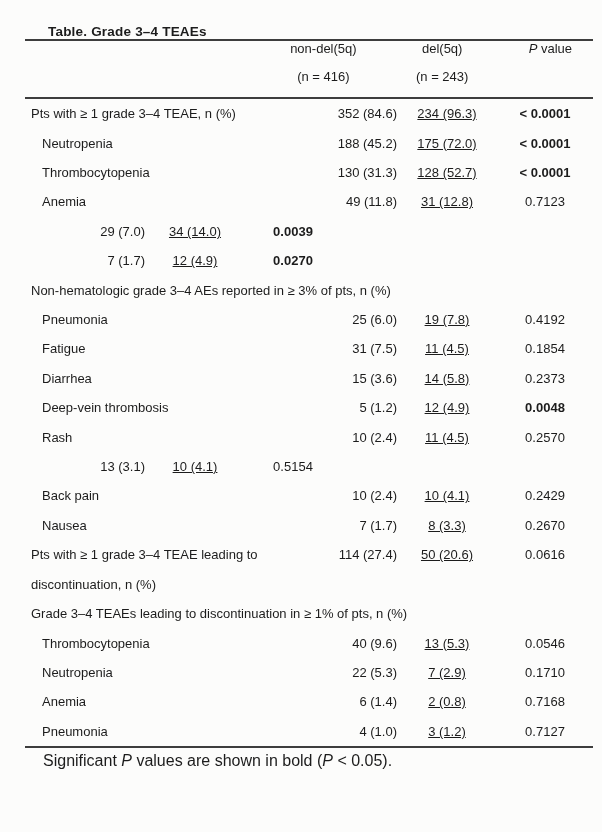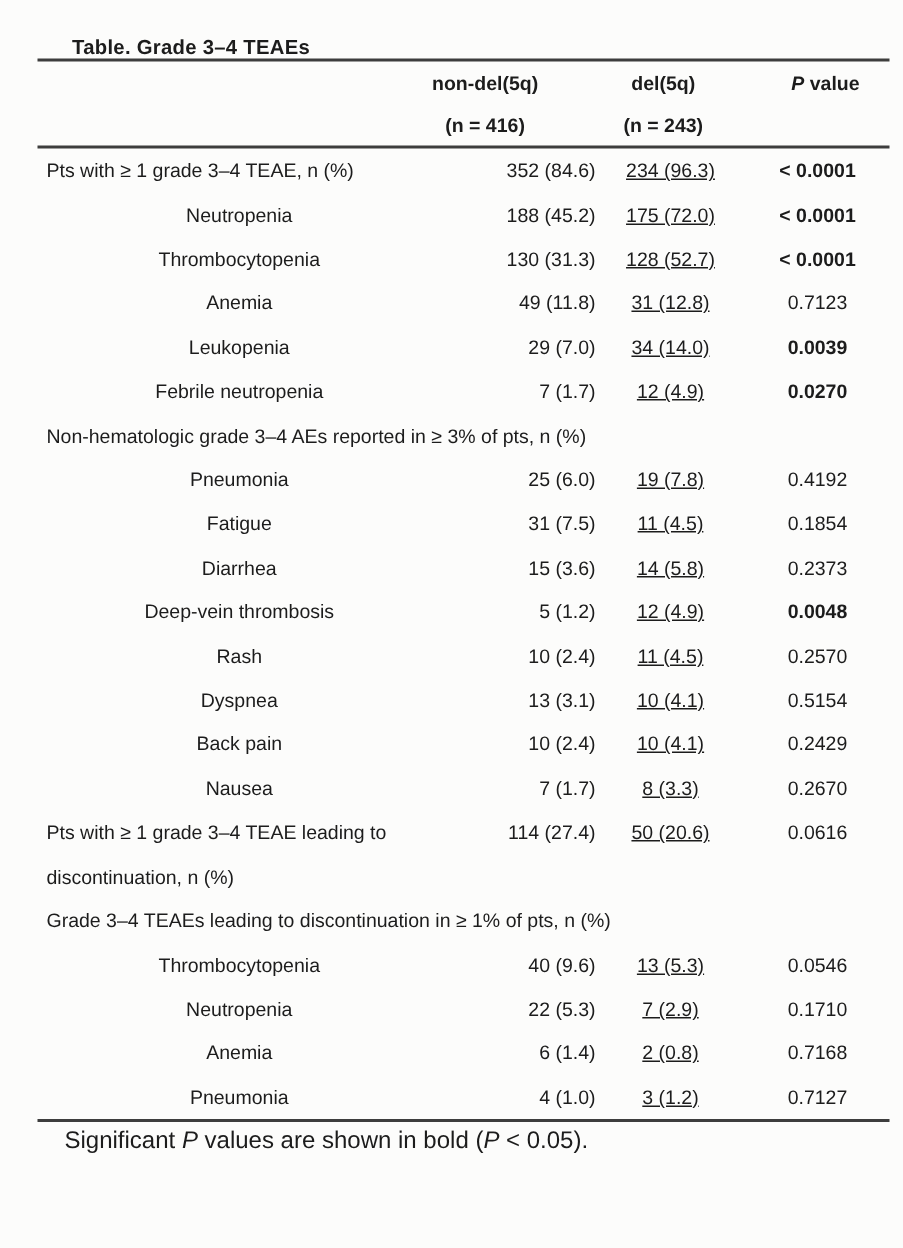--- a/index.html
+++ b/index.html
@@ -32,44 +32,44 @@
   .rule {
     height: 2px;
     background: var(--rule, #3d3d3d);
   }
   .header-block {
     height: 56px;
   }
   .header-row {
     display: flex;
     height: 28px;
-    align-items: center;
+    align-items: flex-start;
     font-size: 13px;
-    font-weight: bold;
+    font-weight: normal;
     gap: 21px;
   }
   .w-label { width: 252px; box-sizing: border-box; }
   .w-c1 { width: 120px; text-align: center; }
   .w-c2 { width: 100px; text-align: center; }
   .w-c3 { width: 96px;  text-align: center; }
   .italic { font-style: italic; }
 
   .tbody { font-size: 13px; }
   .trow {
     display: flex;
     height: 29.42px;
     align-items: center;
   }
   .trow .label {
     width: 252px;
     padding-left: 6px;
     box-sizing: border-box;
     white-space: nowrap;
   }
-  .trow.item .label { padding-left: 17px; text-align: center; }
+  .trow.item .label { padding-left: 17px; }
   .trow.section .label,
   .trow.cont .label {
     width: 568px;
     white-space: nowrap;
   }
   .cell.c1 { width: 120px; text-align: right; }
   .cell.c2 { width: 100px; text-align: center; text-decoration: underline; }
   .cell.c3 { width: 96px;  text-align: center; }
   .cell.bold { font-weight: bold; }
 
@@ -123,27 +123,25 @@
         <div class="cell c2">128 (52.7)</div>
         <div class="cell c3 bold">&lt; 0.0001</div>
       </div>
       <div class="trow item">
         <div class="cell label">Anemia</div>
         <div class="cell c1">49 (11.8)</div>
         <div class="cell c2">31 (12.8)</div>
         <div class="cell c3">0.7123</div>
       </div>
       <div class="trow item">
-        <div class="cell label">Leukopenia</div>
         <div class="cell c1">29 (7.0)</div>
         <div class="cell c2">34 (14.0)</div>
         <div class="cell c3 bold">0.0039</div>
       </div>
       <div class="trow item">
-        <div class="cell label">Febrile neutropenia</div>
         <div class="cell c1">7 (1.7)</div>
         <div class="cell c2">12 (4.9)</div>
         <div class="cell c3 bold">0.0270</div>
       </div>
       <div class="trow section">
         <div class="cell label">Non-hematologic grade 3–4 AEs reported in ≥ 3% of pts, n (%)</div>
       </div>
       <div class="trow item">
         <div class="cell label">Pneumonia</div>
         <div class="cell c1">25 (6.0)</div>
@@ -168,21 +166,20 @@
         <div class="cell c2">12 (4.9)</div>
         <div class="cell c3 bold">0.0048</div>
       </div>
       <div class="trow item">
         <div class="cell label">Rash</div>
         <div class="cell c1">10 (2.4)</div>
         <div class="cell c2">11 (4.5)</div>
         <div class="cell c3">0.2570</div>
       </div>
       <div class="trow item">
-        <div class="cell label">Dyspnea</div>
         <div class="cell c1">13 (3.1)</div>
         <div class="cell c2">10 (4.1)</div>
         <div class="cell c3">0.5154</div>
       </div>
       <div class="trow item">
         <div class="cell label">Back pain</div>
         <div class="cell c1">10 (2.4)</div>
         <div class="cell c2">10 (4.1)</div>
         <div class="cell c3">0.2429</div>
       </div>

